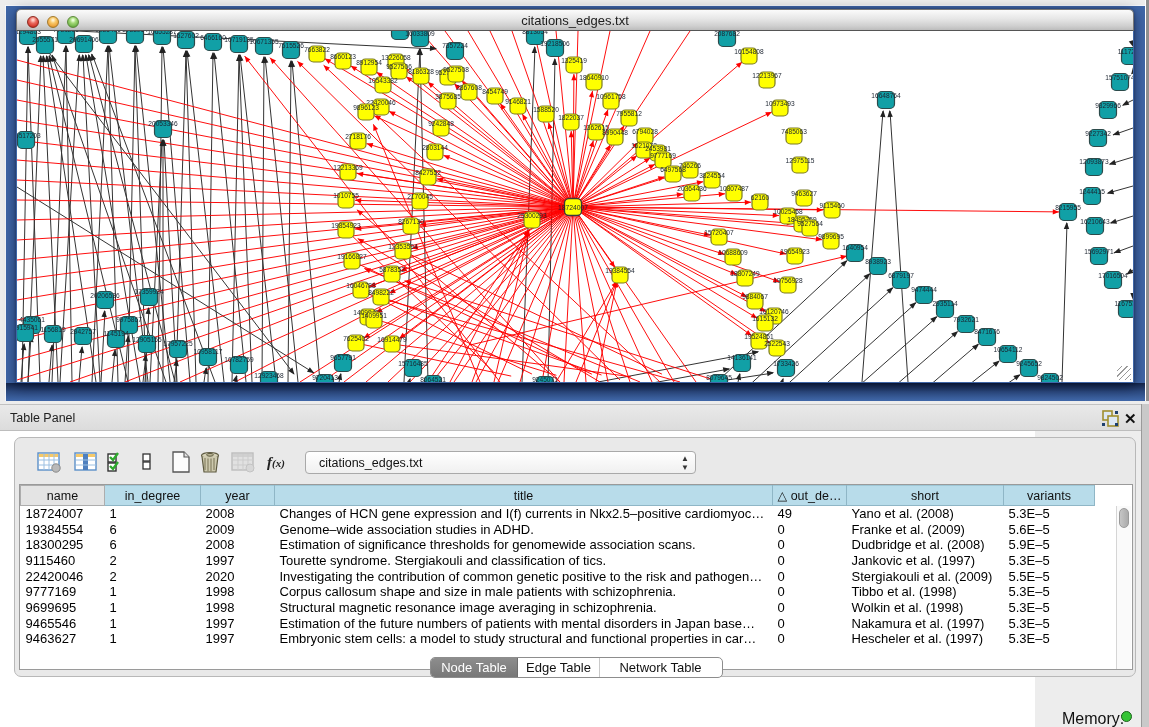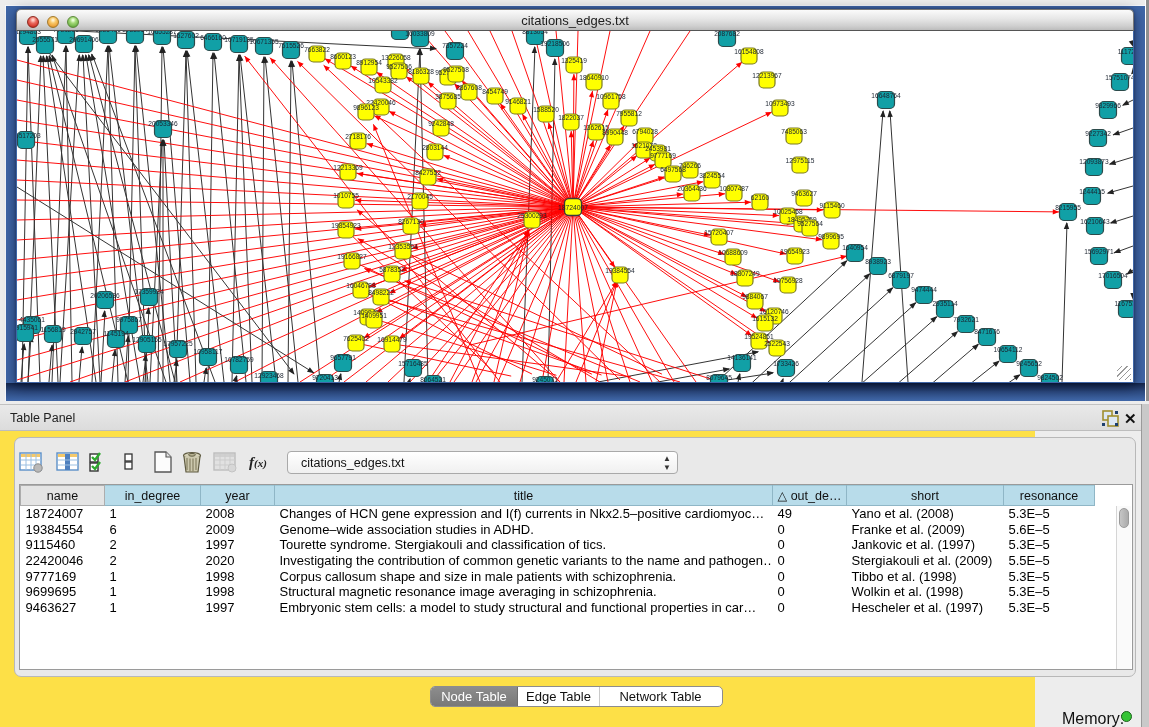--- a/index.html
+++ b/index.html
@@ -10,42 +10,42 @@
 #win{position:absolute;left:16px;top:9px;width:1118px;height:374px;border-radius:5px 5px 0 0;box-shadow:0 3px 13px rgba(0,8,30,.55), 0 0 3px rgba(0,10,40,.4)}
 #titlebar{position:absolute;left:0;top:0;width:100%;height:22px;border-radius:5px 5px 0 0;background:linear-gradient(#fbfbfb,#e6e6e6 45%,#cfcfcf 80%,#bcbcbc);border:1px solid #777;border-bottom:1px solid #555}
 #titlebar .title{position:absolute;left:0;right:0;top:3px;text-align:center;font-size:13px;color:#202020}
 .tl{position:absolute;top:5.5px;width:12px;height:12px;border-radius:50%}
 #tl1{left:10px;background:radial-gradient(circle at 50% 30%, #ffccc5 0 10%, #ea6d62 38%, #d63b2f 72%, #7e150d 100%);border:1px solid #8e2a20}
 #tl2{left:30px;background:radial-gradient(circle at 50% 32%, #fff2cf 0 8%, #f8c96a 35%, #eda33c 70%, #a06a14 100%);border:1px solid #a37a2c}
 #tl3{left:50px;background:radial-gradient(circle at 50% 32%, #e9ffd8 0 8%, #a4d878 35%, #74b84c 70%, #3d7020 100%);border:1px solid #5d8a3c}
 #grip{position:absolute;right:2px;bottom:2px;width:13px;height:13px;background:
  repeating-linear-gradient(135deg,transparent 0 3px,#999 3px 4px)}
 
-#tpanel{position:absolute;left:0;top:404px;width:1035px;height:323px;background:#fde047}
+#tpanel{position:absolute;left:0;top:404px;width:1035px;height:323px;background:#ffffff}
 #tphead{position:absolute;left:0;top:0;width:1149px;height:27px;background:linear-gradient(#e9e9e9,#dcdcdc);border-top:1px solid #c2c2c2;border-bottom:1px solid #bdbdbd}
 #tphead .t{position:absolute;left:10px;top:6px;font-size:12.5px;color:#222}
 #float-ic{position:absolute;left:1102px;top:5px}
 #close-ic{position:absolute;left:1124px;top:5px;font-size:15px;font-weight:bold;color:#111}
 #tbox{position:absolute;left:14px;top:33px;width:1122px;height:240px;background:#e9e9e9;border:1px solid #b8b8b8;border-radius:7px}
-#toolbar{position:absolute;left:2px;top:3px;width:1100px;height:42px}
+#toolbar{position:absolute;left:20px;top:3px;width:1100px;height:42px}
 #toolbar svg{position:absolute;top:10px}
 #fx{position:absolute;left:232px;top:13px;font-size:15px;font-style:italic;font-weight:bold;color:#222;font-family:"Liberation Serif",serif}
 #combo{position:absolute;left:270px;top:10px;width:391px;height:23px;background:linear-gradient(#ffffff,#f0f0f0);border:1px solid #a9a9a9;border-radius:4px}
 #combo .txt{position:absolute;left:13px;top:4px;font-size:12.5px;color:#111}
 #combo .step{position:absolute;right:6px;top:2px;font-size:8px;color:#333;line-height:9px;text-align:center}
 #tblwrap{position:absolute;left:4px;top:46px;width:1114px;height:186px;background:#fff;border:1px solid #9a9a9a;overflow:hidden}
 table{border-collapse:collapse;table-layout:fixed;width:1075px;font-size:13px}
 th{height:20px;background:#b8dcea;border:1px solid #8fb6c6;border-top:1px solid #9ec7d6;font-weight:normal;font-size:12.5px;color:#111;overflow:hidden;white-space:nowrap}
 th.c0{background:#e4e4e4;border:1px solid #adadad}
 td{height:15.7px;padding:0 0 0 5px;font-size:13px;color:#000;overflow:hidden;white-space:nowrap}
 .c0{width:84px}.c1{width:96px}.c2{width:74px}.c3{width:498px}.c4{width:74px}.c5{width:157px}.c6{width:91px}
 #vscroll{position:absolute;right:1px;top:21px;width:15px;height:164px;background:#fafafa;border-left:1px solid #d5d5d5}
 #vthumb{position:absolute;left:2px;top:2px;width:10px;height:20px;border-radius:5px;background:linear-gradient(90deg,#c6c6c6,#ababab);border:1px solid #9a9a9a}
 
-#tabs{position:absolute;left:430px;top:282px;width:293px;height:21px;border:1px solid #8d8d8d;border-radius:5px;background:#fff;overflow:hidden;display:flex}
+#tabs{position:absolute;left:430px;top:253px;width:293px;height:21px;border:1px solid #8d8d8d;border-radius:5px;background:#fff;overflow:hidden;display:flex}
 #tabs .seg{height:100%;font-size:13px;color:#111;text-align:center;line-height:20px}
 #tabs .sel{background:linear-gradient(#8d8d8d,#787878);color:#fff;border-right:1px solid #6e6e6e}
 #tabs .mid{border-right:1px solid #c9c9c9}
 #mem{position:absolute;left:1062px;top:306px;font-size:16px;color:#111}
 #memdot{position:absolute;left:1121px;top:307px;width:11px;height:11px;border-radius:50%;background:#35c535;border:1px solid #1c611c}
 #edgeline{position:absolute;left:1141px;top:404px;width:1px;height:323px;background:#9a9a9a}
 #edgefill{position:absolute;left:1142px;top:404px;width:7px;height:323px;background:#c9c9c9}
 </style></head><body>
 <div id="stage">
   <div id="desk">
@@ -907,74 +907,92 @@
       <div id="tblwrap">
         <table>
           <tbody>
               <tr>
                 <th class="c0">name</th>
                 <th class="c1">in_degree</th>
                 <th class="c2">year</th>
                 <th class="c3">title</th>
                 <th class="c4">△ out_de…</th>
                 <th class="c5">short</th>
-                <th class="c6">resonance</th>
+                <th class="c6">variants</th>
               </tr>
           <tr>
                 <td class="c0">18724007</td>
                 <td class="c1">1</td>
                 <td class="c2">2008</td>
                 <td class="c3">Changes of HCN gene expression and I(f) currents in Nkx2.5–positive cardiomyoc…</td>
                 <td class="c4">49</td>
                 <td class="c5">Yano et al. (2008)</td>
                 <td class="c6">5.3E–5</td>
               </tr>
               <tr>
                 <td class="c0">19384554</td>
                 <td class="c1">6</td>
                 <td class="c2">2009</td>
                 <td class="c3">Genome–wide association studies in ADHD.</td>
                 <td class="c4">0</td>
                 <td class="c5">Franke et al. (2009)</td>
                 <td class="c6">5.6E–5</td>
               </tr>
               <tr>
+                <td class="c0">18300295</td>
+                <td class="c1">6</td>
+                <td class="c2">2008</td>
+                <td class="c3">Estimation of significance thresholds for genomewide association scans.</td>
+                <td class="c4">0</td>
+                <td class="c5">Dudbridge et al. (2008)</td>
+                <td class="c6">5.9E–5</td>
+              </tr>
+              <tr>
                 <td class="c0">9115460</td>
                 <td class="c1">2</td>
                 <td class="c2">1997</td>
                 <td class="c3">Tourette syndrome. Stergiakouli and classification of tics.</td>
                 <td class="c4">0</td>
                 <td class="c5">Jankovic et al. (1997)</td>
                 <td class="c6">5.3E–5</td>
               </tr>
               <tr>
                 <td class="c0">22420046</td>
                 <td class="c1">2</td>
                 <td class="c2">2020</td>
-                <td class="c3">Investigating the contribution of common genetic variants to the name and pathogen…</td>
+                <td class="c3">Investigating the contribution of common genetic positive to the risk and pathogen…</td>
                 <td class="c4">0</td>
                 <td class="c5">Stergiakouli et al. (2009)</td>
                 <td class="c6">5.5E–5</td>
               </tr>
               <tr>
                 <td class="c0">9777169</td>
                 <td class="c1">1</td>
                 <td class="c2">1998</td>
                 <td class="c3">Corpus callosum shape and size in male patients with schizophrenia.</td>
                 <td class="c4">0</td>
                 <td class="c5">Tibbo et al. (1998)</td>
                 <td class="c6">5.3E–5</td>
               </tr>
               <tr>
                 <td class="c0">9699695</td>
                 <td class="c1">1</td>
                 <td class="c2">1998</td>
                 <td class="c3">Structural magnetic resonance image averaging in schizophrenia.</td>
                 <td class="c4">0</td>
                 <td class="c5">Wolkin et al. (1998)</td>
+                <td class="c6">5.3E–5</td>
+              </tr>
+              <tr>
+                <td class="c0">9465546</td>
+                <td class="c1">1</td>
+                <td class="c2">1997</td>
+                <td class="c3">Estimation of the future numbers of patients with mental disorders in Japan base…</td>
+                <td class="c4">0</td>
+                <td class="c5">Nakamura et al. (1997)</td>
                 <td class="c6">5.3E–5</td>
               </tr>
               <tr>
                 <td class="c0">9463627</td>
                 <td class="c1">1</td>
                 <td class="c2">1997</td>
                 <td class="c3">Embryonic stem cells: a model to study structural and functional properties in car…</td>
                 <td class="c4">0</td>
                 <td class="c5">Hescheler et al. (1997)</td>
                 <td class="c6">5.3E–5</td>

